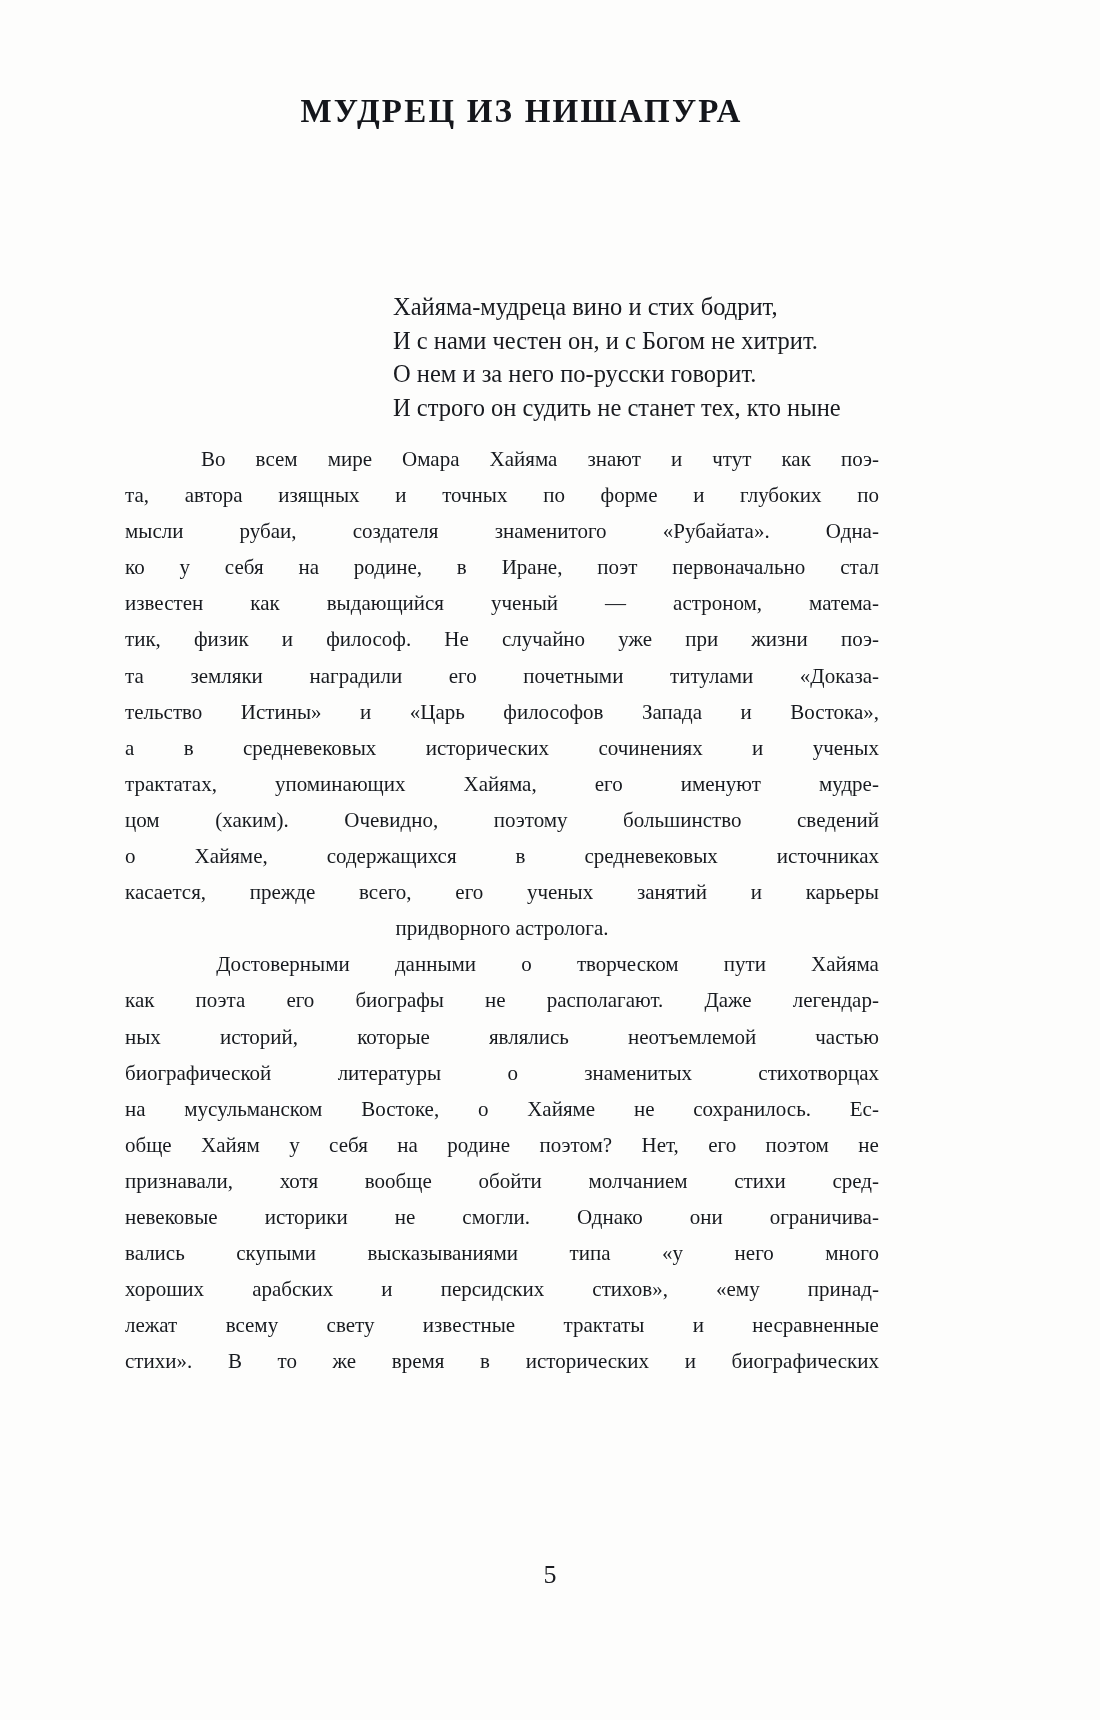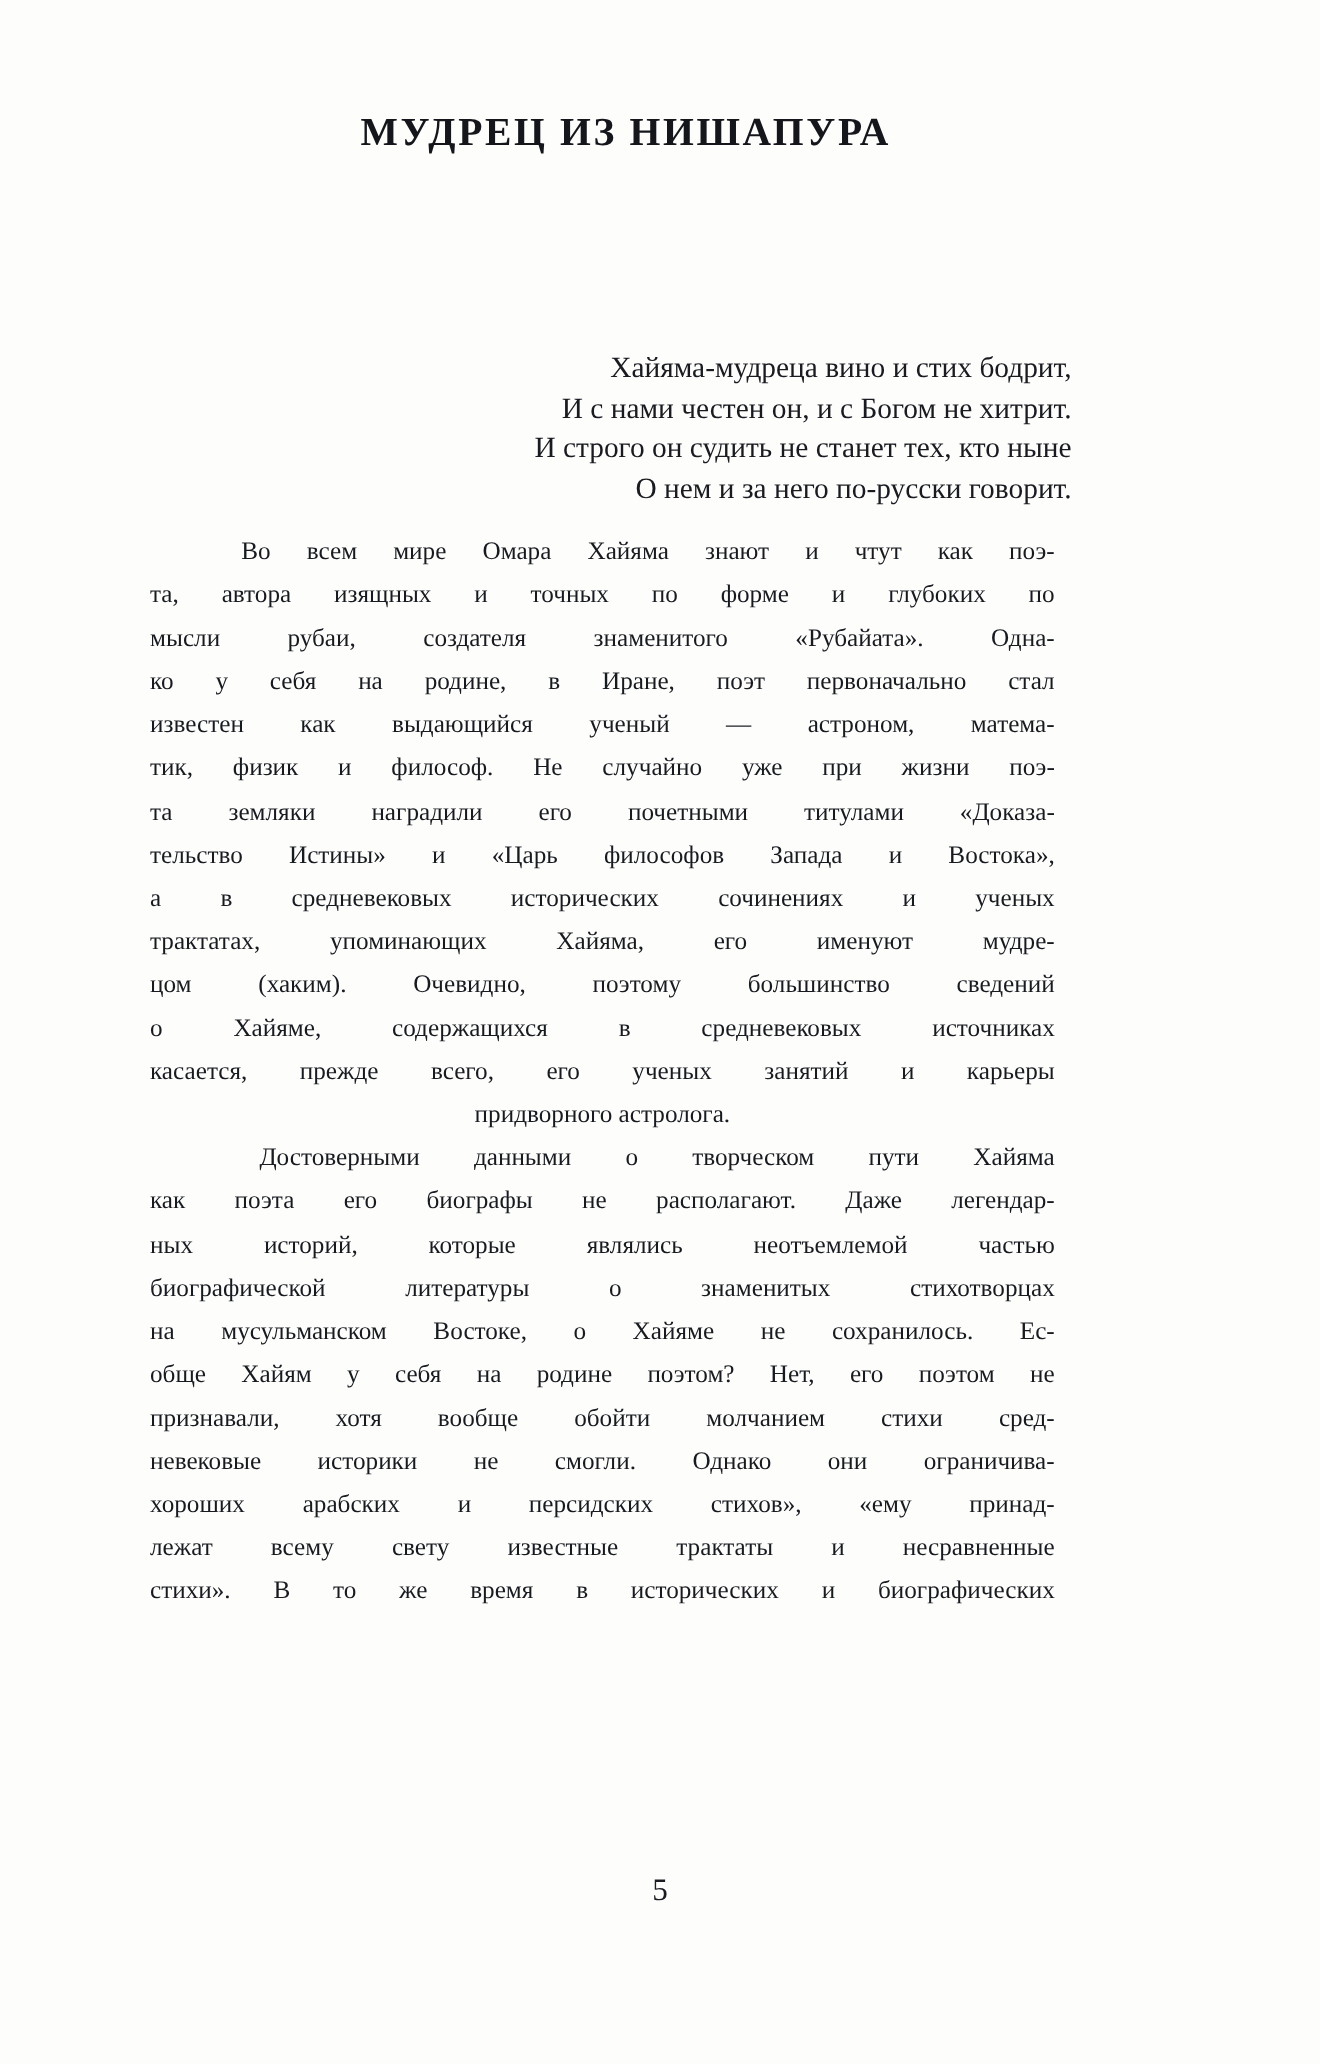--- a/index.html
+++ b/index.html
@@ -42,21 +42,21 @@
 
   
   .epigraph {
     position: absolute;
     left: 393px;
     top: 290px;
     width: 500px;
     font-size: 24.5px;
     line-height: 33.5px;
     color: #191b20;
-    text-align: right;
+    text-align: left;
   }
   .epigraph .epi-line {
     display: block;
     white-space: nowrap;
   }
 
   
   .body-block {
     position: absolute;
     left: 125px;
@@ -107,22 +107,22 @@
 </head>
 <body>
 
 <div class="page">
 
   <div class="chapter-title">МУДРЕЦ ИЗ НИШАПУРА</div>
 
   <div class="epigraph" id="epigraph">
       <span class="epi-line">Хайяма-мудреца вино и стих бодрит,</span>
       <span class="epi-line">И с нами честен он, и с Богом не хитрит.</span>
+      <span class="epi-line">О нем и за него по-русски говорит.</span>
       <span class="epi-line">И строго он судить не станет тех, кто ныне</span>
-      <span class="epi-line">О нем и за него по-русски говорит.</span>
     </div>
 
   <div class="body-block" id="body-block">
       <div class="para">
         <div class="tline justify"><span class="lead-indent"></span><span class="w">Во</span><span class="w">всем</span><span class="w">мире</span><span class="w">Омара</span><span class="w">Хайяма</span><span class="w">знают</span><span class="w">и</span><span class="w">чтут</span><span class="w">как</span><span class="w">поэ-</span></div>
         <div class="tline justify"><span class="w">та,</span><span class="w">автора</span><span class="w">изящных</span><span class="w">и</span><span class="w">точных</span><span class="w">по</span><span class="w">форме</span><span class="w">и</span><span class="w">глубоких</span><span class="w">по</span></div>
         <div class="tline justify"><span class="w">мысли</span><span class="w">рубаи,</span><span class="w">создателя</span><span class="w">знаменитого</span><span class="w">«Рубайата».</span><span class="w">Одна-</span></div>
         <div class="tline justify"><span class="w">ко</span><span class="w">у</span><span class="w">себя</span><span class="w">на</span><span class="w">родине,</span><span class="w">в</span><span class="w">Иране,</span><span class="w">поэт</span><span class="w">первоначально</span><span class="w">стал</span></div>
         <div class="tline justify"><span class="w">известен</span><span class="w">как</span><span class="w">выдающийся</span><span class="w">ученый</span><span class="w">—</span><span class="w">астроном,</span><span class="w">матема-</span></div>
         <div class="tline justify"><span class="w">тик,</span><span class="w">физик</span><span class="w">и</span><span class="w">философ.</span><span class="w">Не</span><span class="w">случайно</span><span class="w">уже</span><span class="w">при</span><span class="w">жизни</span><span class="w">поэ-</span></div>
@@ -137,20 +137,21 @@
       </div>
       <div class="para">
         <div class="tline justify"><span class="lead-indent"></span><span class="w">Достоверными</span><span class="w">данными</span><span class="w">о</span><span class="w">творческом</span><span class="w">пути</span><span class="w">Хайяма</span></div>
         <div class="tline justify"><span class="w">как</span><span class="w">поэта</span><span class="w">его</span><span class="w">биографы</span><span class="w">не</span><span class="w">располагают.</span><span class="w">Даже</span><span class="w">легендар-</span></div>
         <div class="tline justify"><span class="w">ных</span><span class="w">историй,</span><span class="w">которые</span><span class="w">являлись</span><span class="w">неотъемлемой</span><span class="w">частью</span></div>
         <div class="tline justify"><span class="w">биографической</span><span class="w">литературы</span><span class="w">о</span><span class="w">знаменитых</span><span class="w">стихотворцах</span></div>
         <div class="tline justify"><span class="w">на</span><span class="w">мусульманском</span><span class="w">Востоке,</span><span class="w">о</span><span class="w">Хайяме</span><span class="w">не</span><span class="w">сохранилось.</span><span class="w">Ес-</span></div>
         <div class="tline justify"><span class="w">обще</span><span class="w">Хайям</span><span class="w">у</span><span class="w">себя</span><span class="w">на</span><span class="w">родине</span><span class="w">поэтом?</span><span class="w">Нет,</span><span class="w">его</span><span class="w">поэтом</span><span class="w">не</span></div>
         <div class="tline justify"><span class="w">признавали,</span><span class="w">хотя</span><span class="w">вообще</span><span class="w">обойти</span><span class="w">молчанием</span><span class="w">стихи</span><span class="w">сред-</span></div>
         <div class="tline justify"><span class="w">невековые</span><span class="w">историки</span><span class="w">не</span><span class="w">смогли.</span><span class="w">Однако</span><span class="w">они</span><span class="w">ограничива-</span></div>
+        <div class="tline justify"><span class="w">вались</span><span class="w">скупыми</span><span class="w">высказываниями</span><span class="w">типа</span><span class="w">«у</span><span class="w">него</span><span class="w">много</span></div>
         <div class="tline justify"><span class="w">хороших</span><span class="w">арабских</span><span class="w">и</span><span class="w">персидских</span><span class="w">стихов»,</span><span class="w">«ему</span><span class="w">принад-</span></div>
         <div class="tline justify"><span class="w">лежат</span><span class="w">всему</span><span class="w">свету</span><span class="w">известные</span><span class="w">трактаты</span><span class="w">и</span><span class="w">несравненные</span></div>
         <div class="tline justify"><span class="w">стихи».</span><span class="w">В</span><span class="w">то</span><span class="w">же</span><span class="w">время</span><span class="w">в</span><span class="w">исторических</span><span class="w">и</span><span class="w">биографических</span></div>
       </div>
     </div>
 
   <div class="folio">5</div>
 
 </div>
 

